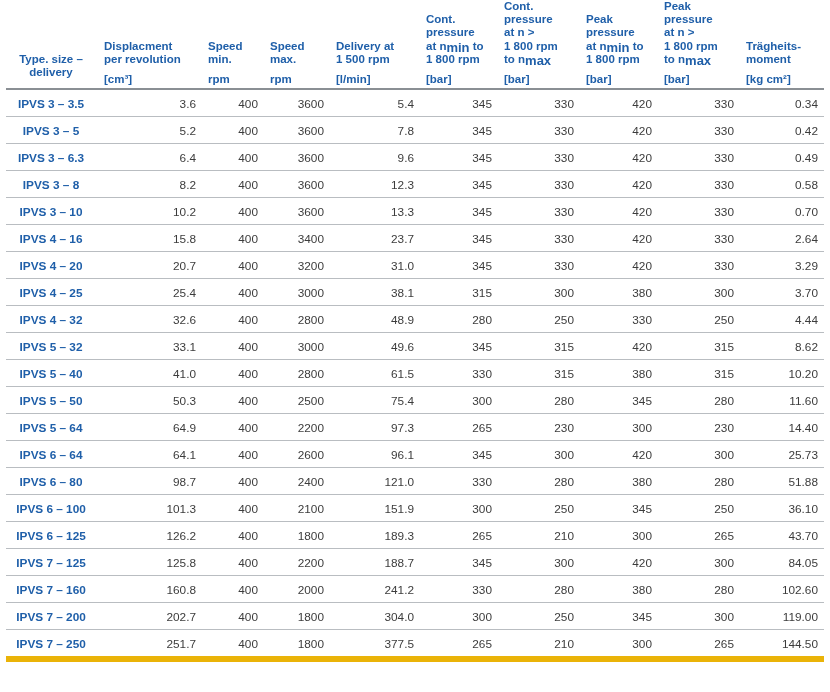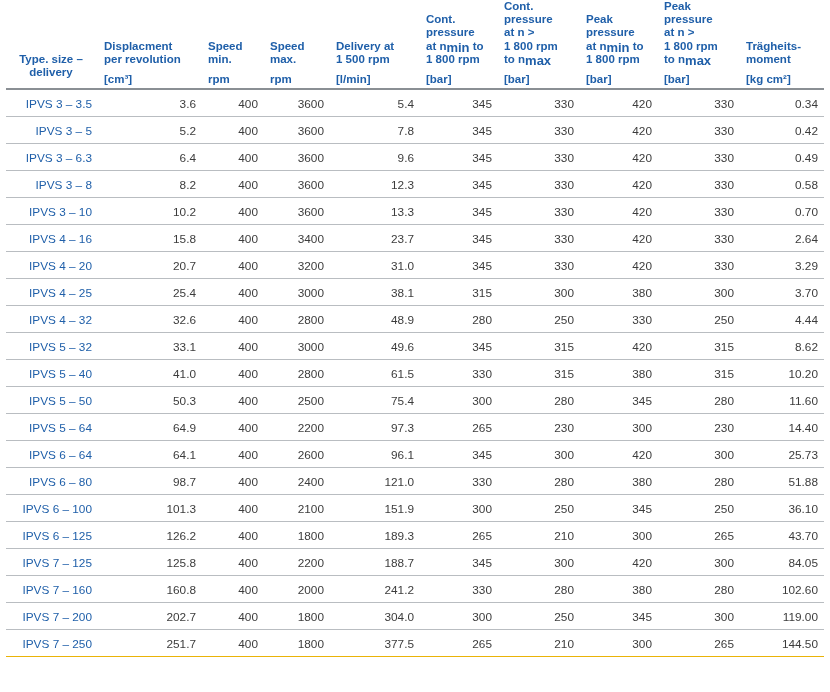--- a/index.html
+++ b/index.html
@@ -70,27 +70,27 @@
   tbody td {
     font-size: 11.8px;
     color: #3c3c3c;
     text-align: right;
     padding: 5px 6px 4px 6px;
     height: 17px;
     border-bottom: 1px solid #b9bdc1;
     white-space: nowrap;
   }
   tbody td.cell-type {
-    text-align: right;
+    text-align: center;
     color: #1f5fa9;
-    font-weight: normal;
+    font-weight: bold;
     padding-left: 4px;
   }
   tbody tr:last-child td {
-    border-bottom: 1px solid #eab308;
+    border-bottom: 6px solid #eab308;
   }
   
   col.c0 { width: 92px;  }
   col.c1 { width: 104px; }
   col.c2 { width: 62px;  }
   col.c3 { width: 66px;  }
   col.c4 { width: 90px;  }
   col.c5 { width: 78px;  }
   col.c6 { width: 82px;  }
   col.c7 { width: 78px;  }

